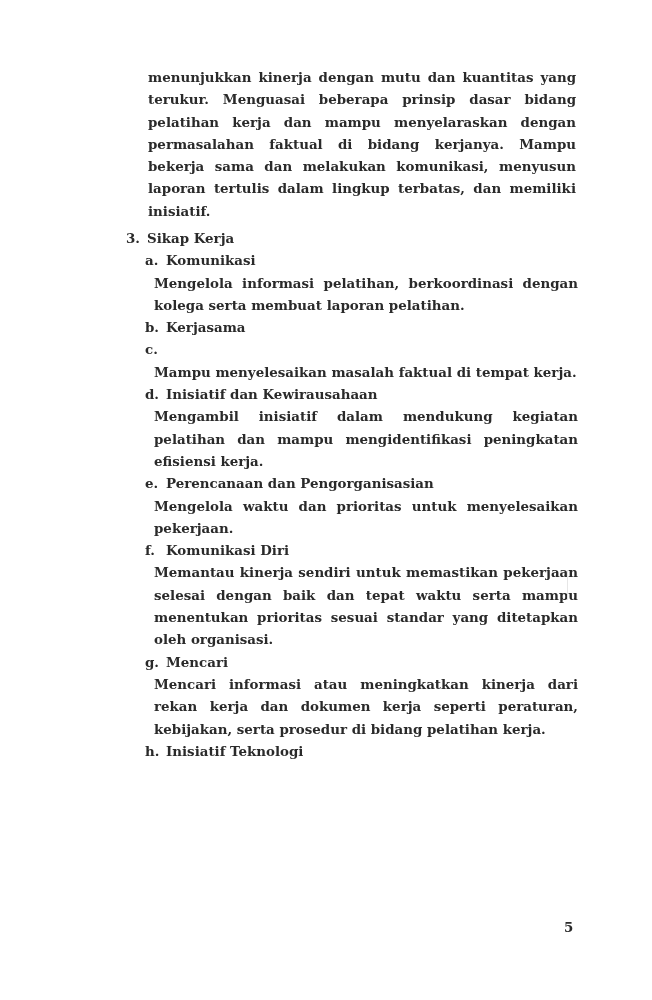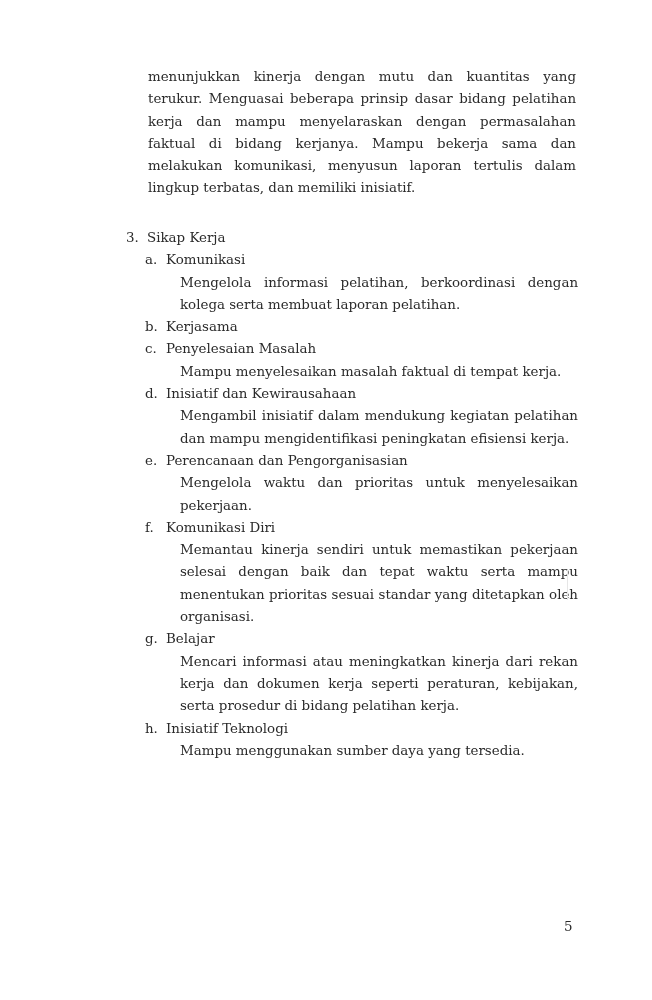--- a/index.html
+++ b/index.html
@@ -1,35 +1,35 @@
 <!DOCTYPE html>
 <html><head>
   <meta charset="utf-8">
   <style>
     html, body { margin: 0; padding: 0; }
     body {
       width: 652px; height: 1000px; background: #ffffff; position: relative; overflow: hidden;
       font-family: "DejaVu Serif", serif; color: #2a2a2a;
     }
-    .page { position: absolute; left: 0; top: 0; width: 570px; height: 1000px; }
+    .page { position: absolute; left: 0; top: 0; width: 570px; height: 1000px; font-weight: bold; }
     .intro {
       position: absolute; left: 148px; top: 66px; width: 428px;
       font-size: 13.4px; line-height: 22.3px; text-align: justify;
     }
     .intro p { margin: 0; }
     .section {
       position: absolute; left: 126px; top: 227px; width: 452px;
       font-size: 13.4px; line-height: 22.3px;
     }
     .sec-head { display: flex; }
     .sec-num { width: 21px; }
     .items { margin-left: 19px; }
     .item-head { display: flex; }
     .item-letter { width: 21px; }
-    .item-desc { margin-left: 35px; text-align: justify; }
+    .item-desc { margin-left: 9px; text-align: justify; }
     .page-num {
       position: absolute; left: 564px; top: 919px; font-size: 13.4px;
     }
     .speck { position: absolute; right: 2px; width: 1px; background: #e6e6e6; }
   </style>
 </head>
 <body>
 
 <div class="page">
 
@@ -55,21 +55,20 @@
       <div class="item">
         <div class="item-head">
           <span class="item-letter">b.</span>
           <span>Kerjasama</span>
         </div>
       </div>
 
       <div class="item">
         <div class="item-head">
           <span class="item-letter">c.</span>
-          <span>Penyelesaian Masalah</span>
         </div>
         <div class="item-desc">Mampu menyelesaikan masalah faktual di tempat kerja.</div>
       </div>
 
       <div class="item">
         <div class="item-head">
           <span class="item-letter">d.</span>
           <span>Inisiatif dan Kewirausahaan</span>
         </div>
         <div class="item-desc">Mengambil inisiatif dalam mendukung kegiatan pelatihan dan mampu mengidentifikasi peningkatan efisiensi kerja.</div>
@@ -87,31 +86,30 @@
         <div class="item-head">
           <span class="item-letter">f.</span>
           <span>Komunikasi Diri</span>
         </div>
         <div class="item-desc">Memantau kinerja sendiri untuk memastikan pekerjaan selesai dengan baik dan tepat waktu serta mampu menentukan prioritas sesuai standar yang ditetapkan oleh organisasi.</div>
       </div>
 
       <div class="item">
         <div class="item-head">
           <span class="item-letter">g.</span>
-          <span>Belajar</span>
+          <span>Mencari</span>
         </div>
         <div class="item-desc">Mencari informasi atau meningkatkan kinerja dari rekan kerja dan dokumen kerja seperti peraturan, kebijakan, serta prosedur di bidang pelatihan kerja.</div>
       </div>
 
       <div class="item">
         <div class="item-head">
           <span class="item-letter">h.</span>
           <span>Inisiatif Teknologi</span>
         </div>
-        <div class="item-desc">Mampu menggunakan sumber daya yang tersedia.</div>
       </div>
 
     </div>
   </div>
 
   <div class="page-num">5</div>
 
   <div class="speck" style="top:570px;height:30px;"></div>
 </div>
 

